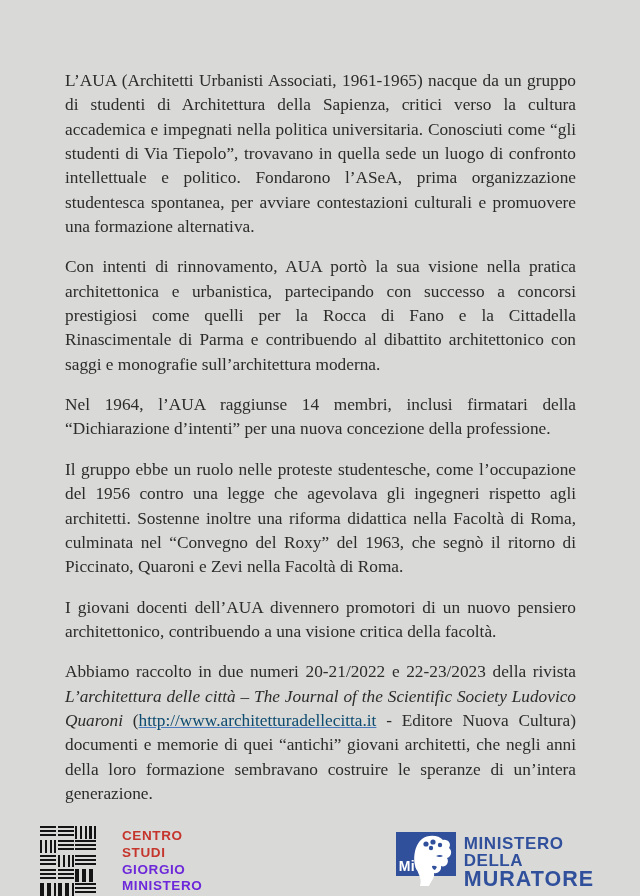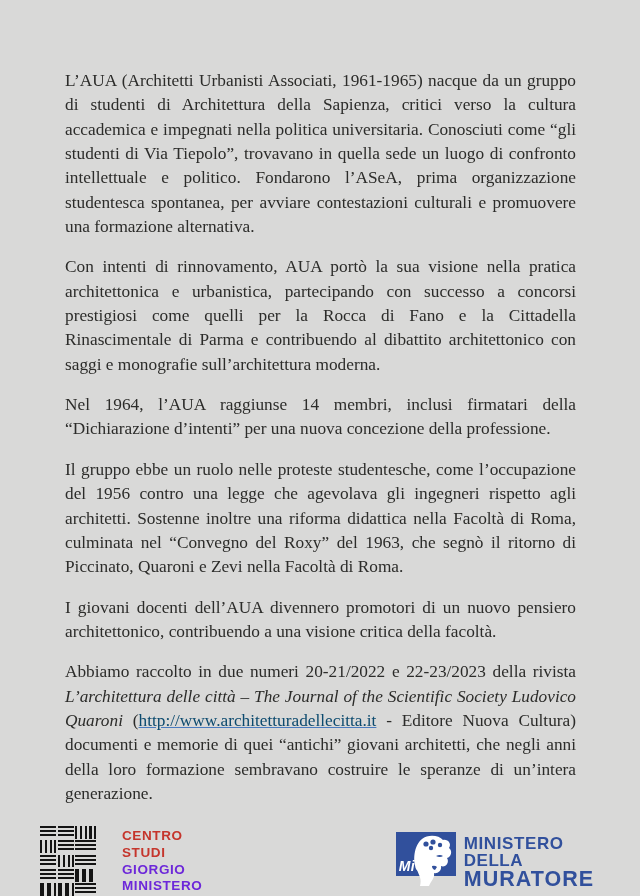--- a/index.html
+++ b/index.html
@@ -65,21 +65,20 @@
   .cs-black { color: #6d28d9; }
 
   
   .mic-logo { display: flex; gap: 8px; }
   .mic-badge {
     width: 60px; height: 44px;
     background: #31509c;
     position: relative;
     margin-top: 6px;
     flex: none;
-    font-style: italic;
   }
   .mic-badge svg { position: absolute; top: 2px; right: 2px; }
   .mic-label {
     position: absolute; left: 3px; bottom: 2px;
     color: #ffffff;
     font-family: "Liberation Sans", sans-serif;
     font-weight: 700;
     font-size: 14px;
     letter-spacing: 0.3px;
   }

